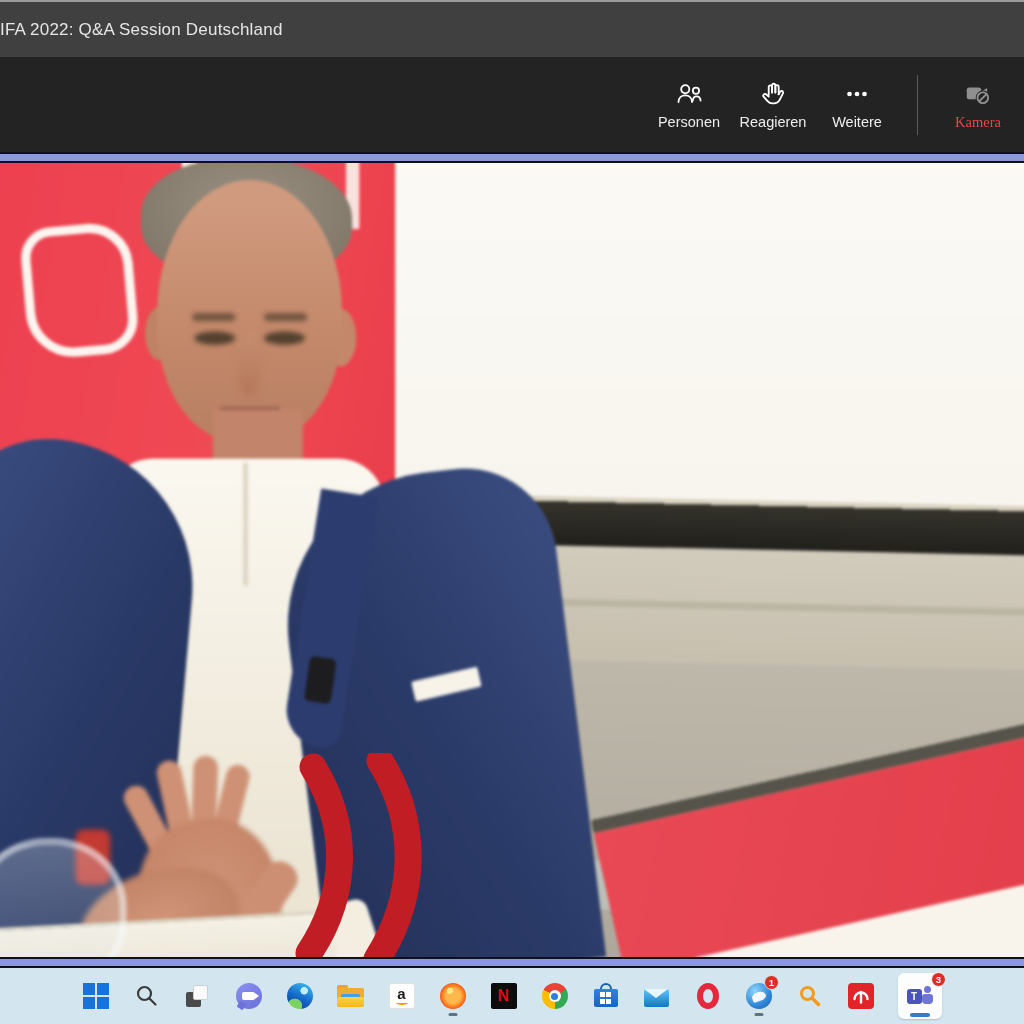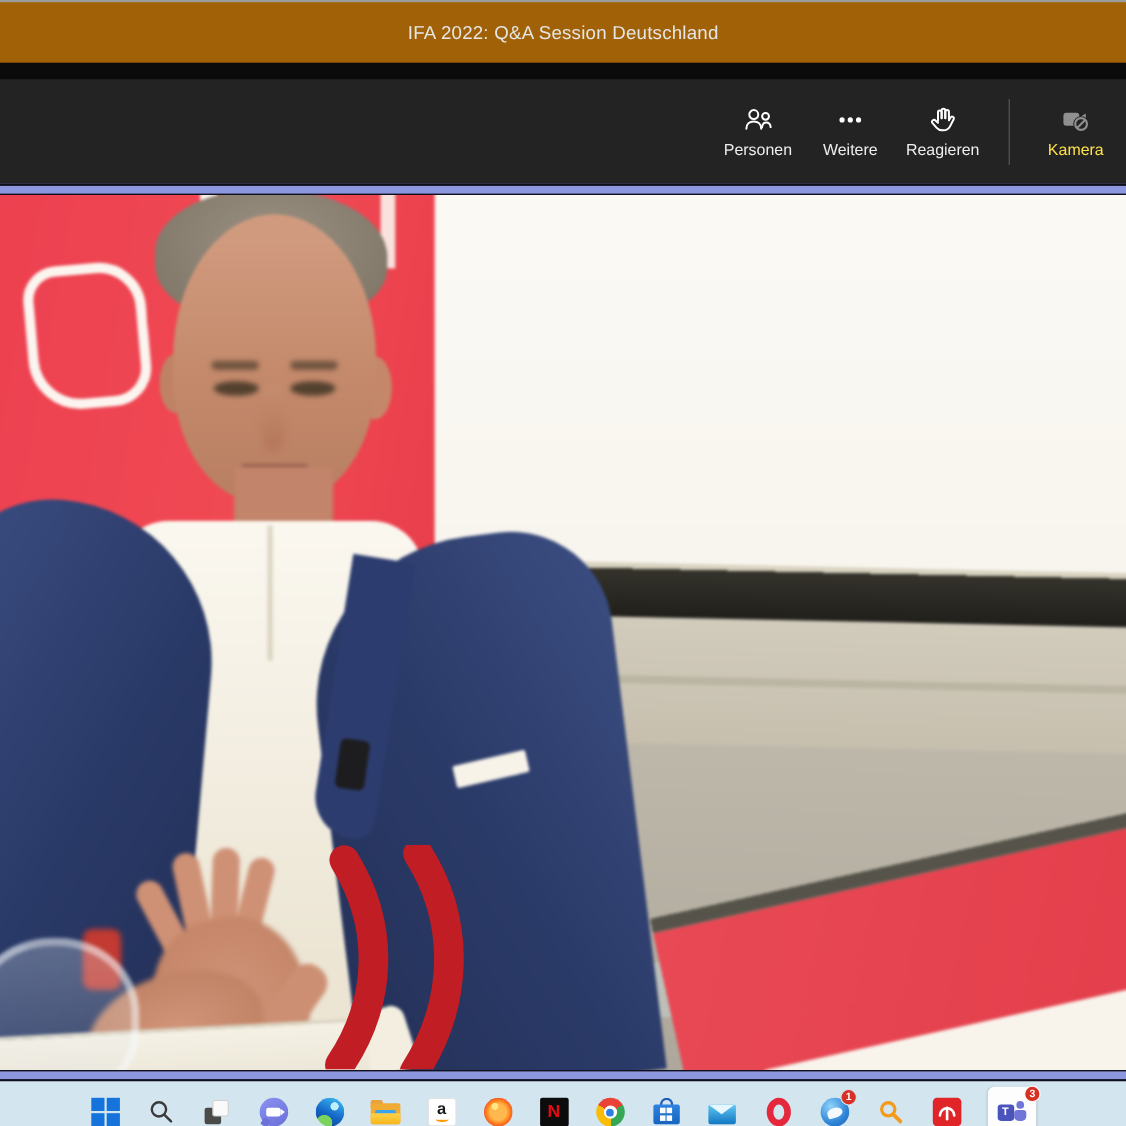--- a/index.html
+++ b/index.html
@@ -1,31 +1,31 @@
 <!DOCTYPE html>
 <html><head>
 <meta charset="utf-8">
 <style>
   html,body{margin:0;padding:0;background:#000;}
   *{box-sizing:border-box;}
   .screen{position:relative;width:1024px;height:1024px;overflow:hidden;
     font-family:"Liberation Sans",sans-serif;background:#0b0b0b;}
 
   
-  .titlebar{height:57px;background:#a16207;border-top:2px solid #9c9c9c;
-    display:flex;align-items:center;justify-content:center;}
+  .titlebar{height:57px;background:#404040;border-top:2px solid #9c9c9c;
+    display:flex;align-items:center;}
   .titlebar span{color:#e6e6e6;font-size:17px;letter-spacing:.2px;}
 
   
   .toolbar{height:95px;background:#232323;display:flex;align-items:center;
-    justify-content:flex-end;padding-right:4px;margin-top:15px;}
+    justify-content:flex-end;padding-right:4px;}
   .tb-btn{width:84px;display:flex;flex-direction:column;align-items:center;
     gap:5px;color:#ededed;font-size:14.5px;cursor:default;}
   .tb-btn svg{display:block;}
-  .tb-btn.disabled{color:#fde047;}
+  .tb-btn.disabled{color:#ef4444;font-family:Liberation Serif, serif;}
   .tb-sep{width:1px;height:60px;background:#5a5a5a;margin:0 18px;}
 
   
   .vband{height:11px;background:#8d97e0;border-top:2px solid #10101c;
     border-bottom:2px solid #10101c;}
 
   
   .video{position:relative;width:1024px;height:794px;overflow:hidden;background:#f7f5ee;}
   .scene{position:absolute;inset:0;filter:blur(1.3px);transform:scale(1.025);}
   .scene div{position:absolute;}
@@ -184,35 +184,35 @@
     <div class="tb-btn">
       <svg width="30" height="30" viewBox="0 0 28 28" fill="none" stroke="#fff" stroke-width="1.7" stroke-linecap="round" stroke-linejoin="round">
         <circle cx="10.5" cy="9.5" r="3.8"></circle>
         <path d="M4.2,21.5 C4.2,17.5 7,15.3 10.5,15.3 C14,15.3 16.8,17.5 16.8,21.5"></path>
         <circle cx="20.5" cy="11" r="2.9"></circle>
         <path d="M17.5,20.3 C17.8,17.6 19.2,16.2 21,16.2 C23,16.2 24.6,17.7 24.8,20.1"></path>
       </svg>
       <span>Personen</span>
     </div>
     <div class="tb-btn">
-      <svg width="30" height="30" viewBox="0 0 28 28" fill="#fff">
-        <circle cx="7" cy="14" r="2.2"></circle>
-          <circle cx="14" cy="14" r="2.2"></circle>
-          <circle cx="21" cy="14" r="2.2"></circle>
-      </svg>
-      <span>Weitere</span>
-    </div>
-    <div class="tb-btn">
       <svg width="30" height="30" viewBox="0 0 28 28" fill="none" stroke="#fff" stroke-width="1.7" stroke-linecap="round" stroke-linejoin="round">
         <path d="M10,15 V7.5 a1.55,1.55 0 1 1 3.1,0 V12.6"></path>
         <path d="M13.1,12.6 V6 a1.55,1.55 0 1 1 3.1,0 V12.6"></path>
         <path d="M16.2,12.6 V7.2 a1.55,1.55 0 1 1 3.1,0 V14.3"></path>
         <path d="M19.3,14.3 l1.4,-2.4 a1.5,1.5 0 0 1 2.6,1.5 l-3.1,6.1 a6.2,6.2 0 0 1 -5.5,3.3 h-1.2 a6.2,6.2 0 0 1 -4.6,-2.1 l-3.5,-4 a1.6,1.6 0 0 1 2.4,-2.2 l2.2,2"></path>
       </svg>
       <span>Reagieren</span>
+    </div>
+    <div class="tb-btn">
+      <svg width="30" height="30" viewBox="0 0 28 28" fill="#fff">
+        <circle cx="7" cy="14" r="2.2"></circle>
+          <circle cx="14" cy="14" r="2.2"></circle>
+          <circle cx="21" cy="14" r="2.2"></circle>
+      </svg>
+      <span>Weitere</span>
     </div>
     <div class="tb-sep"></div>
     <div class="tb-btn disabled">
       <svg width="30" height="30" viewBox="0 0 28 28">
         <rect x="3.5" y="8" width="13.5" height="11" rx="2.5" fill="#8f8f8f"></rect>
         <path d="M17.5,11.5 l5,-3 v10 l-5,-3 z" fill="#8f8f8f"></path>
         <circle cx="18.5" cy="17.5" r="5" fill="#232323" stroke="#232323" stroke-width="3.4"></circle>
         <circle cx="18.5" cy="17.5" r="5" fill="#232323" stroke="#8f8f8f" stroke-width="1.8"></circle>
         <line x1="15.3" y1="20.7" x2="21.7" y2="14.3" stroke="#8f8f8f" stroke-width="1.8"></line>
       </svg>

